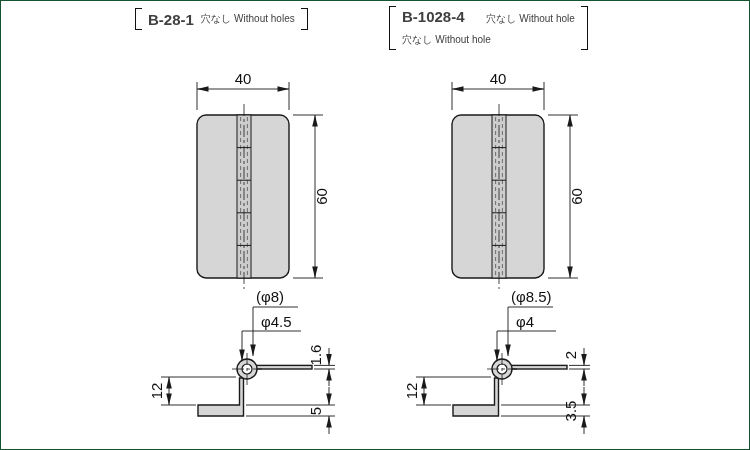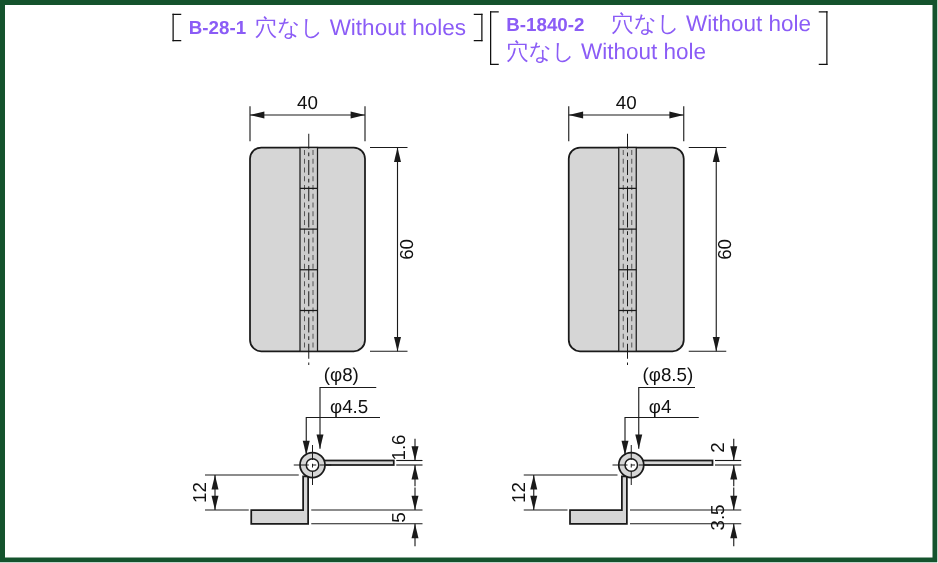--- a/index.html
+++ b/index.html
@@ -1,34 +1,34 @@
 <!DOCTYPE html>
 <html><head>
 <meta charset="utf-8">
 <style>
   html,body{margin:0;padding:0;background:#fff;}
   .page{
     position:relative;
     width:750px;height:450px;
     background:#ffffff;
-    border:4px solid #14532d;
+    border:1px solid #14532d;
     box-sizing:border-box;
     font-family:"Liberation Sans", sans-serif;
-    color:#8b5cf6;
+    color:#404040;
     overflow:hidden;
   }
   
   .hdr{position:absolute;display:flex;align-items:center;font-size:15px;}
   .hdr-left{left:134px;top:7px;height:22px;}
   .hdr-right{left:388px;top:5px;}
   .brk{width:7px;align-self:stretch;border:1.5px solid #111;box-sizing:border-box;}
   .brk.open{border-right:0;margin-right:6px;}
   .brk.close{border-left:0;margin-left:6px;}
   .model{font-weight:700;margin-right:7px;white-space:nowrap;}
-  .desc{font-size:18px;white-space:nowrap;}
+  .desc{font-size:10px;white-space:nowrap;}
   .rows{display:flex;flex-direction:column;}
   .row{display:flex;align-items:baseline;line-height:21px;}
   .row .model{width:84px;margin-right:0;}
   
   svg{position:absolute;left:0;top:0;}
   .body{fill:#d6d6d6;stroke:#1a1a1a;stroke-width:1.4;}
   .strip{fill:#cdcdcd;stroke:#1a1a1a;stroke-width:1;}
   .pin{fill:#ffffff;stroke:#1a1a1a;stroke-width:1.2;}
   .edge{stroke:#1a1a1a;stroke-width:1;}
   .dim{stroke:#1a1a1a;stroke-width:0.9;fill:none;}
@@ -47,21 +47,21 @@
     <span class="brk open"></span>
     <span class="model">B-28-1</span>
     <span class="desc">穴なし Without holes</span>
     <span class="brk close"></span>
   </div>
 
   <div class="hdr hdr-right">
     <span class="brk open"></span>
     <div class="rows">
       <div class="row">
-        <span class="model">B-1840-2</span>
+        <span class="model">B-1028-4</span>
         <span class="desc">穴なし Without hole</span>
       </div>
       <div class="row">
         <span class="desc">穴なし Without hole</span>
       </div>
     </div>
     <span class="brk close"></span>
   </div>
 
   <svg width="750" height="450" viewBox="0 0 750 450">

